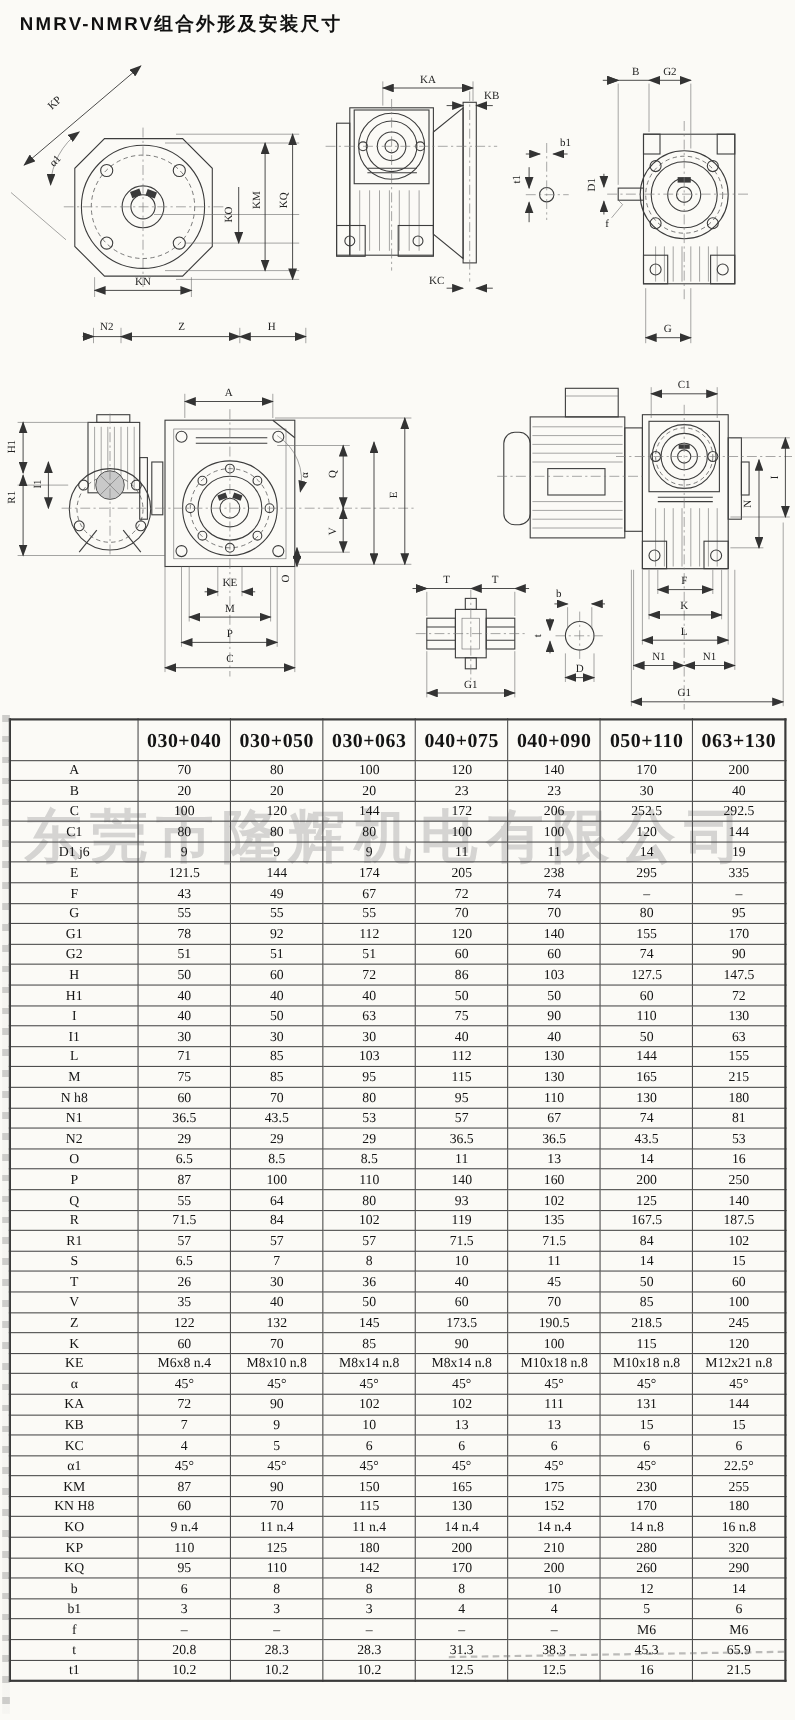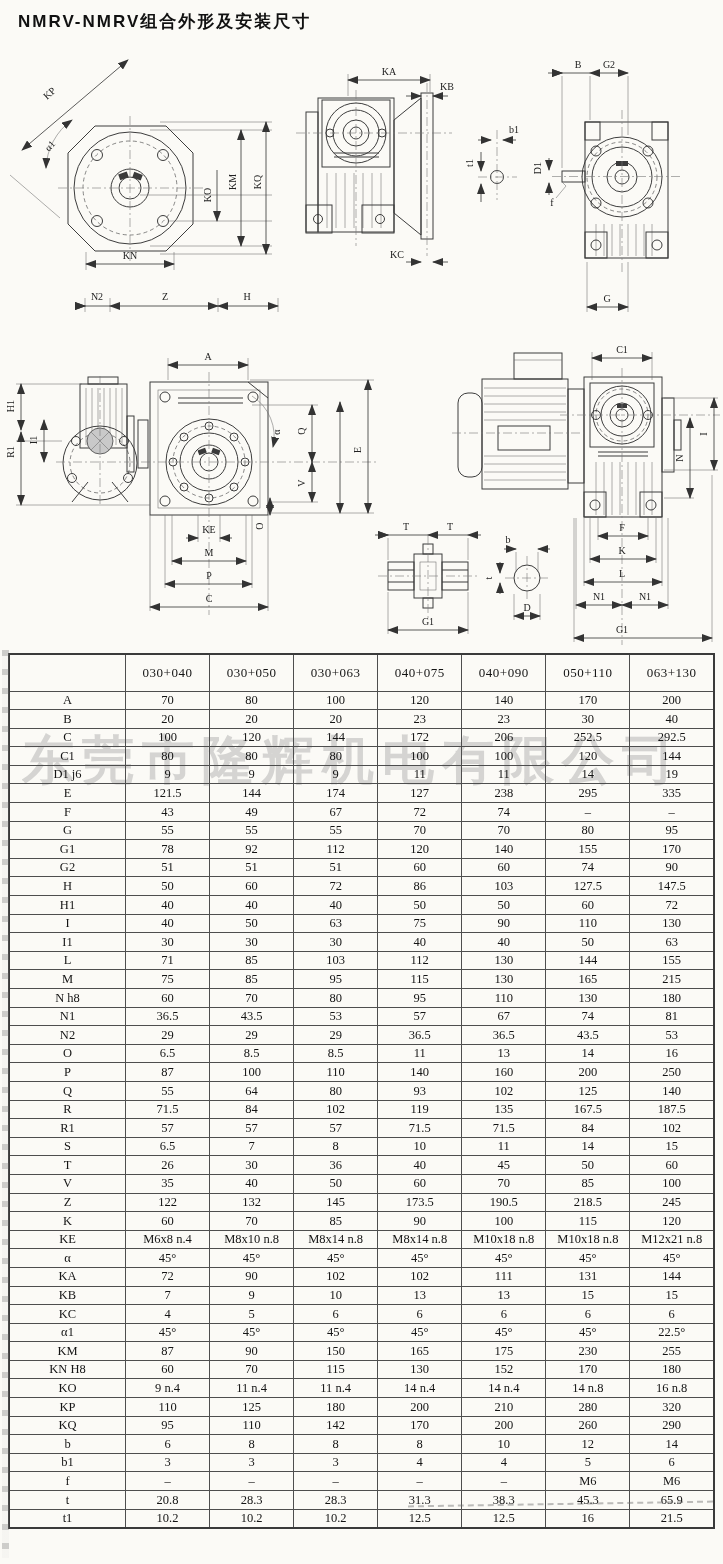--- a/index.html
+++ b/index.html
@@ -15,21 +15,21 @@
   .dim{stroke:#333;fill:none;stroke-width:.8;}
   .dl{font-family:"Liberation Serif",serif;font-size:10px;fill:#222;}
   .fillk{fill:#3a3a3a;stroke:none;}
   .mesh{fill:#c9c9c9;stroke:#444;stroke-width:.8;}
   .tablebox{position:absolute;top:653px;left:8px;width:707px;z-index:2;}
   table.dims{border-collapse:collapse;width:707px;table-layout:fixed;background:transparent;}
   table.dims th,table.dims td{border:1px solid #4e4e4e;text-align:center;vertical-align:middle;
       padding:0;font-family:"Liberation Serif",serif;font-size:12.5px;line-height:1;color:#141414;
       overflow:hidden;white-space:nowrap;}
   table.dims thead tr{height:37px;}
-  table.dims thead th{font-size:13px;font-weight:normal;letter-spacing:.5px;}
+  table.dims thead th{font-size:18px;font-weight:bold;letter-spacing:.5px;}
   table.dims tbody tr{height:18.6px;}
   table.dims th.rowlabel{font-weight:normal;}
   table.dims{border:2px solid #3a3a3a;}
   .watermark{position:absolute;top:726px;left:22px;width:690px;z-index:1;
       font-family:Liberation Sans, sans-serif;font-size:52px;font-weight:bold;
       color:rgba(160,160,160,.42);letter-spacing:8px;white-space:nowrap;overflow:hidden;}
   .scan-edge{position:absolute;top:650px;left:2px;width:7px;height:908px;z-index:3;
       background:repeating-linear-gradient(180deg,rgba(120,120,120,.35) 0 6px,rgba(200,200,200,.1) 6px 19px);}
   .smudge{position:absolute;top:1503px;left:408px;width:305px;height:0;z-index:3;
       border-top:2px dashed rgba(110,110,110,.45);transform:rotate(-.9deg);}
@@ -496,21 +496,21 @@
             <td>11</td>
             <td>11</td>
             <td>14</td>
             <td>19</td>
           </tr>
           <tr>
             <th class="rowlabel">E</th>
             <td>121.5</td>
             <td>144</td>
             <td>174</td>
-            <td>127</td>
+            <td>205</td>
             <td>238</td>
             <td>295</td>
             <td>335</td>
           </tr>
           <tr>
             <th class="rowlabel">F</th>
             <td>43</td>
             <td>49</td>
             <td>67</td>
             <td>72</td>

